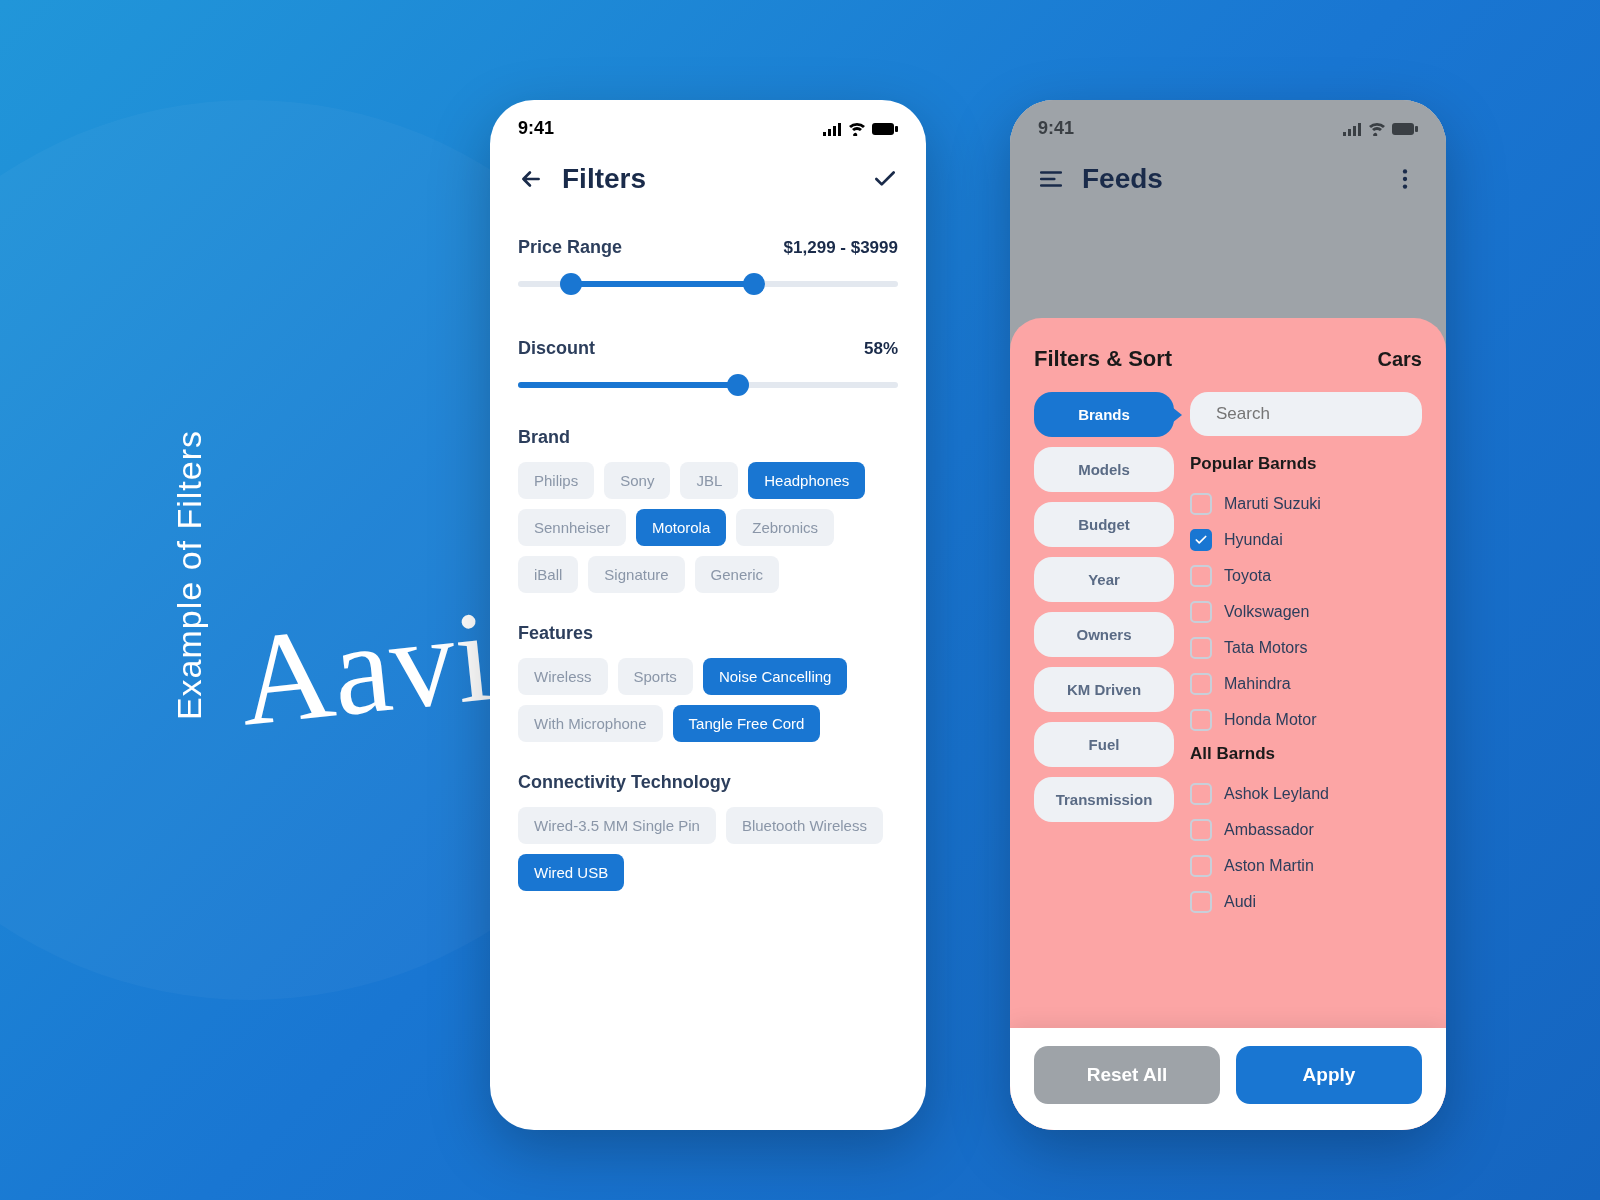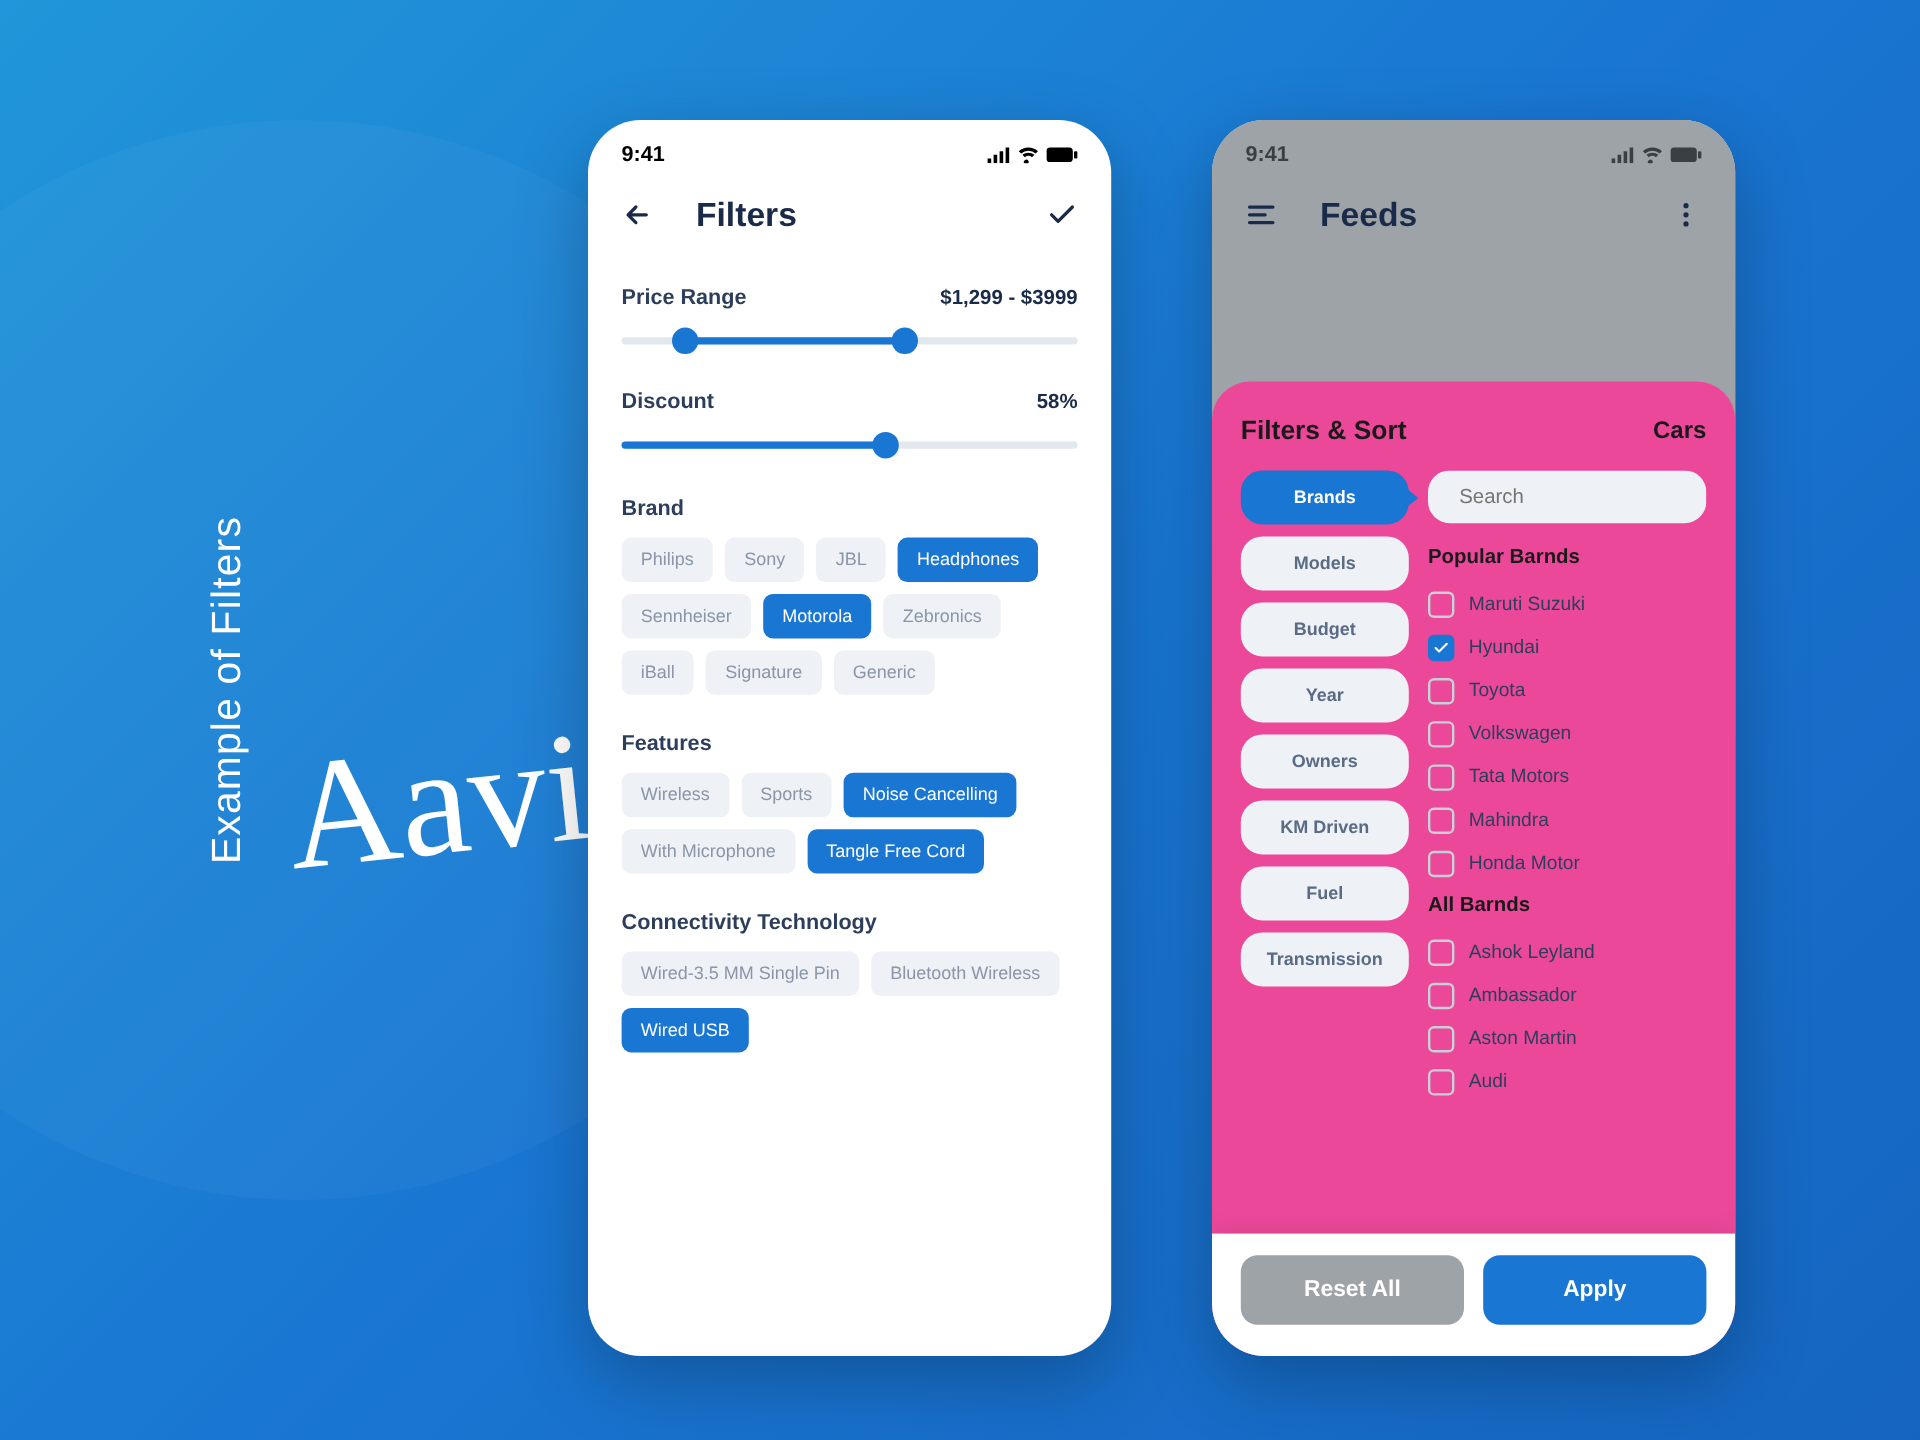--- a/index.html
+++ b/index.html
@@ -16,21 +16,21 @@
 .brand-sub { writing-mode: vertical-rl; transform: rotate(180deg); font-size:20px; font-weight:300; position:absolute; right:-28px; top:-10px; }
 
 .phone { position:absolute; width:436px; height:1030px; background:#fff; border-radius:44px; box-shadow:0 20px 60px rgba(0,0,0,0.25); overflow:hidden; }
 .phone1 { left:490px; top:100px; }
 .phone2 { left:1010px; top:100px; }
 
 .status-bar { display:flex; justify-content:space-between; align-items:center; padding:18px 28px 10px; font-size:18px; font-weight:600; }
 .status-icons { display:flex; gap:6px; align-items:center; }
 
 .nav-bar { display:flex; align-items:center; justify-content:space-between; padding:14px 28px 20px; }
-.nav-left { display:flex; align-items:center; gap:36px; }
+.nav-left { display:flex; align-items:center; gap:18px; }
 .nav-title { font-size:28px; font-weight:800; color:#1a2b4a; }
 .icon-btn { cursor:pointer; display:inline-flex; }
 
 .content { padding:0 28px; }
 .section-row { display:flex; justify-content:space-between; align-items:center; margin-top:22px; }
 .section-label { font-size:18px; font-weight:700; color:#2c3e5c; }
 .section-value { font-size:17px; font-weight:700; color:#1a2b4a; }
 
 .slider { position:relative; height:24px; margin-top:14px; }
 .track { position:absolute; height:6px; background:#e3e8ef; border-radius:3px; width:100%; top:9px; }
@@ -38,21 +38,21 @@
 .knob { position:absolute; width:22px; height:22px; background:#1976D2; border-radius:50%; top:1px; margin-left:-11px; }
 
 .chips { display:flex; flex-wrap:wrap; gap:10px; margin-top:14px; }
 .chip { padding:10px 16px; border-radius:8px; font-size:15px; font-weight:500; background:#eef1f5; color:#8a96a8; cursor:pointer; }
 .chip.active { background:#1976D2; color:#fff; }
 .section-header { font-size:18px; font-weight:700; color:#2c3e5c; margin-top:30px; }
 
 
 .phone2 .status-bar, .phone2 .nav-bar { background:#9ea3a8; }
 .phone2-overlay { background:#9ea3a8; height:280px; position:absolute; top:0; left:0; right:0; }
-.sheet { position:absolute; top:218px; left:0; right:0; bottom:0; background:#ec4899; border-radius:32px 32px 0 0; padding:28px 24px 100px; overflow:hidden; }
+.sheet { position:absolute; top:218px; left:0; right:0; bottom:0; background:#fca5a5; border-radius:32px 32px 0 0; padding:28px 24px 100px; overflow:hidden; }
 .sheet-header { display:flex; justify-content:space-between; align-items:center; margin-bottom:20px; }
 .sheet-title { font-size:22px; font-weight:800; color:#1a1a1a; }
 .sheet-cat { font-size:20px; font-weight:600; color:#1a1a1a; }
 
 .sheet-body { display:flex; gap:16px; height:calc(100% - 50px); }
 .tab-col { display:flex; flex-direction:column; gap:10px; width:140px; flex-shrink:0; }
 .tab { padding:14px 12px; text-align:center; font-size:15px; font-weight:700; border-radius:18px; background:#eef1f5; color:#5a6b85; cursor:pointer; position:relative; }
 .tab.active { background:#1976D2; color:#fff; }
 .tab.active::after { content:""; position:absolute; right:-8px; top:50%; width:0; height:0; border-top:8px solid transparent; border-bottom:8px solid transparent; border-left:10px solid #1976D2; transform:translateY(-50%); }
 
@@ -122,21 +122,21 @@
       <span class="section-label">Price Range</span>
       <span class="section-value">$1,299 - $3999</span>
     </div>
     <div class="slider">
       <div class="track"></div>
       <div class="fill" id="price-fill" style="left: 14%; width: 48%;"></div>
       <div class="knob" id="price-k1" style="left: 14%;"></div>
       <div class="knob" id="price-k2" style="left: 62%;"></div>
     </div>
 
-    <div class="section-row" style="margin-top:28px;">
+    <div class="section-row" style="margin-top:42px;">
       <span class="section-label">Discount</span>
       <span class="section-value">58%</span>
     </div>
     <div class="slider">
       <div class="track"></div>
       <div class="fill" id="disc-fill" style="left: 0px; width: 58%;"></div>
       <div class="knob" id="disc-k" style="left: 58%;"></div>
     </div>
 
     <div class="section-header">Brand</div>

